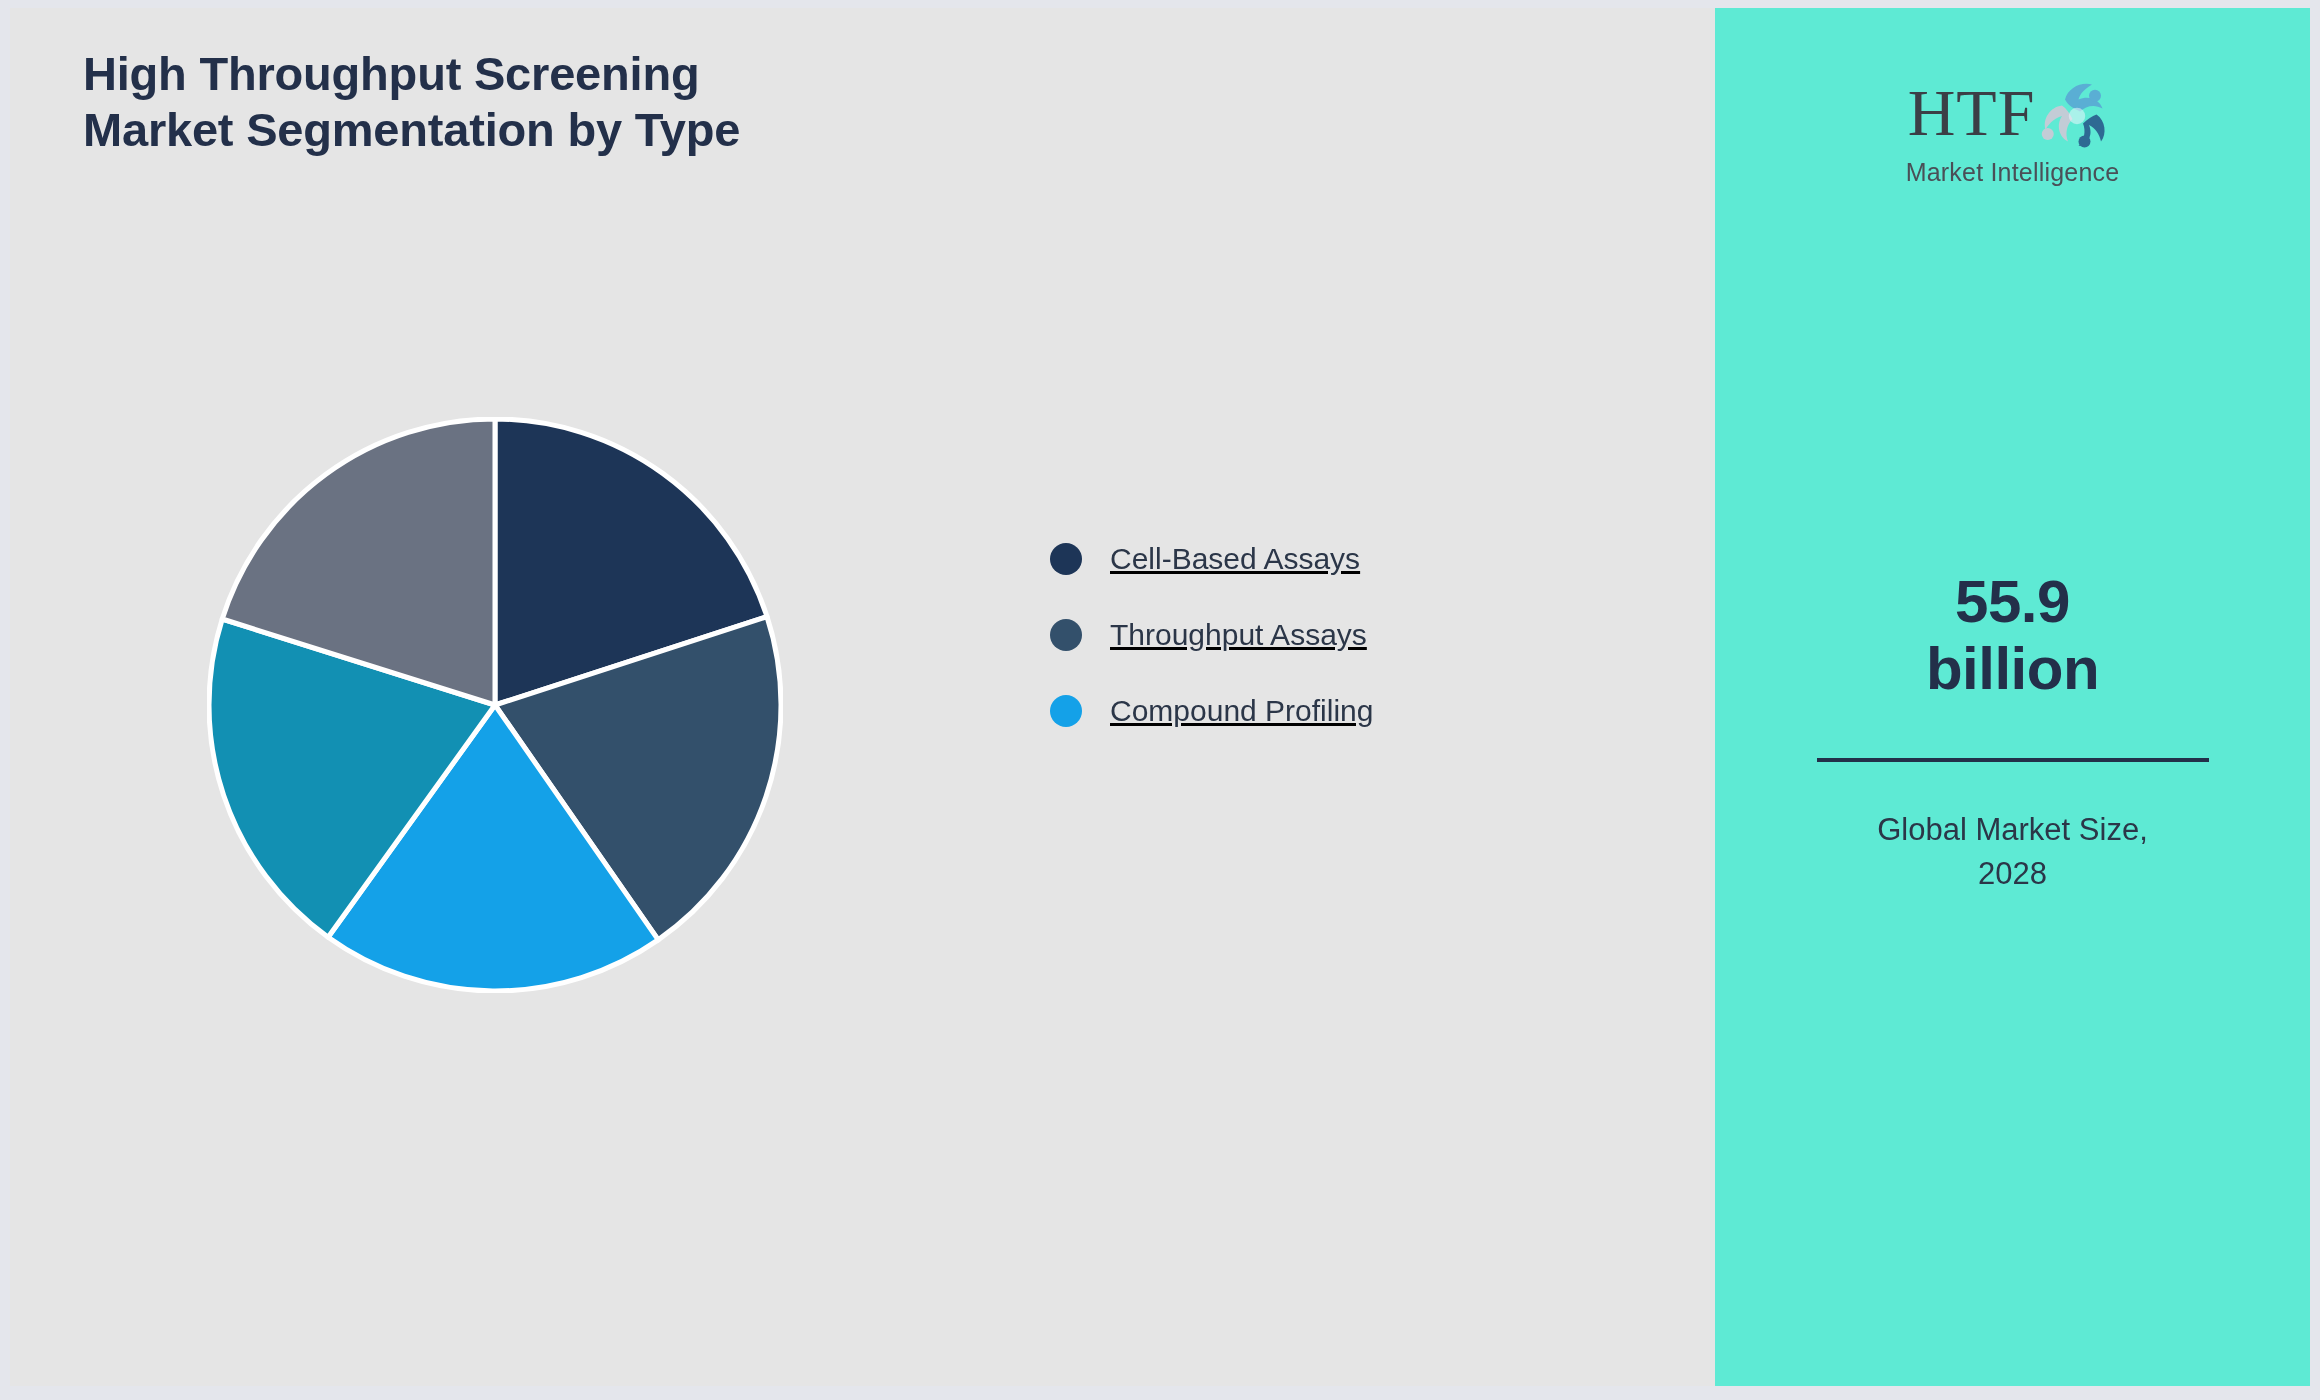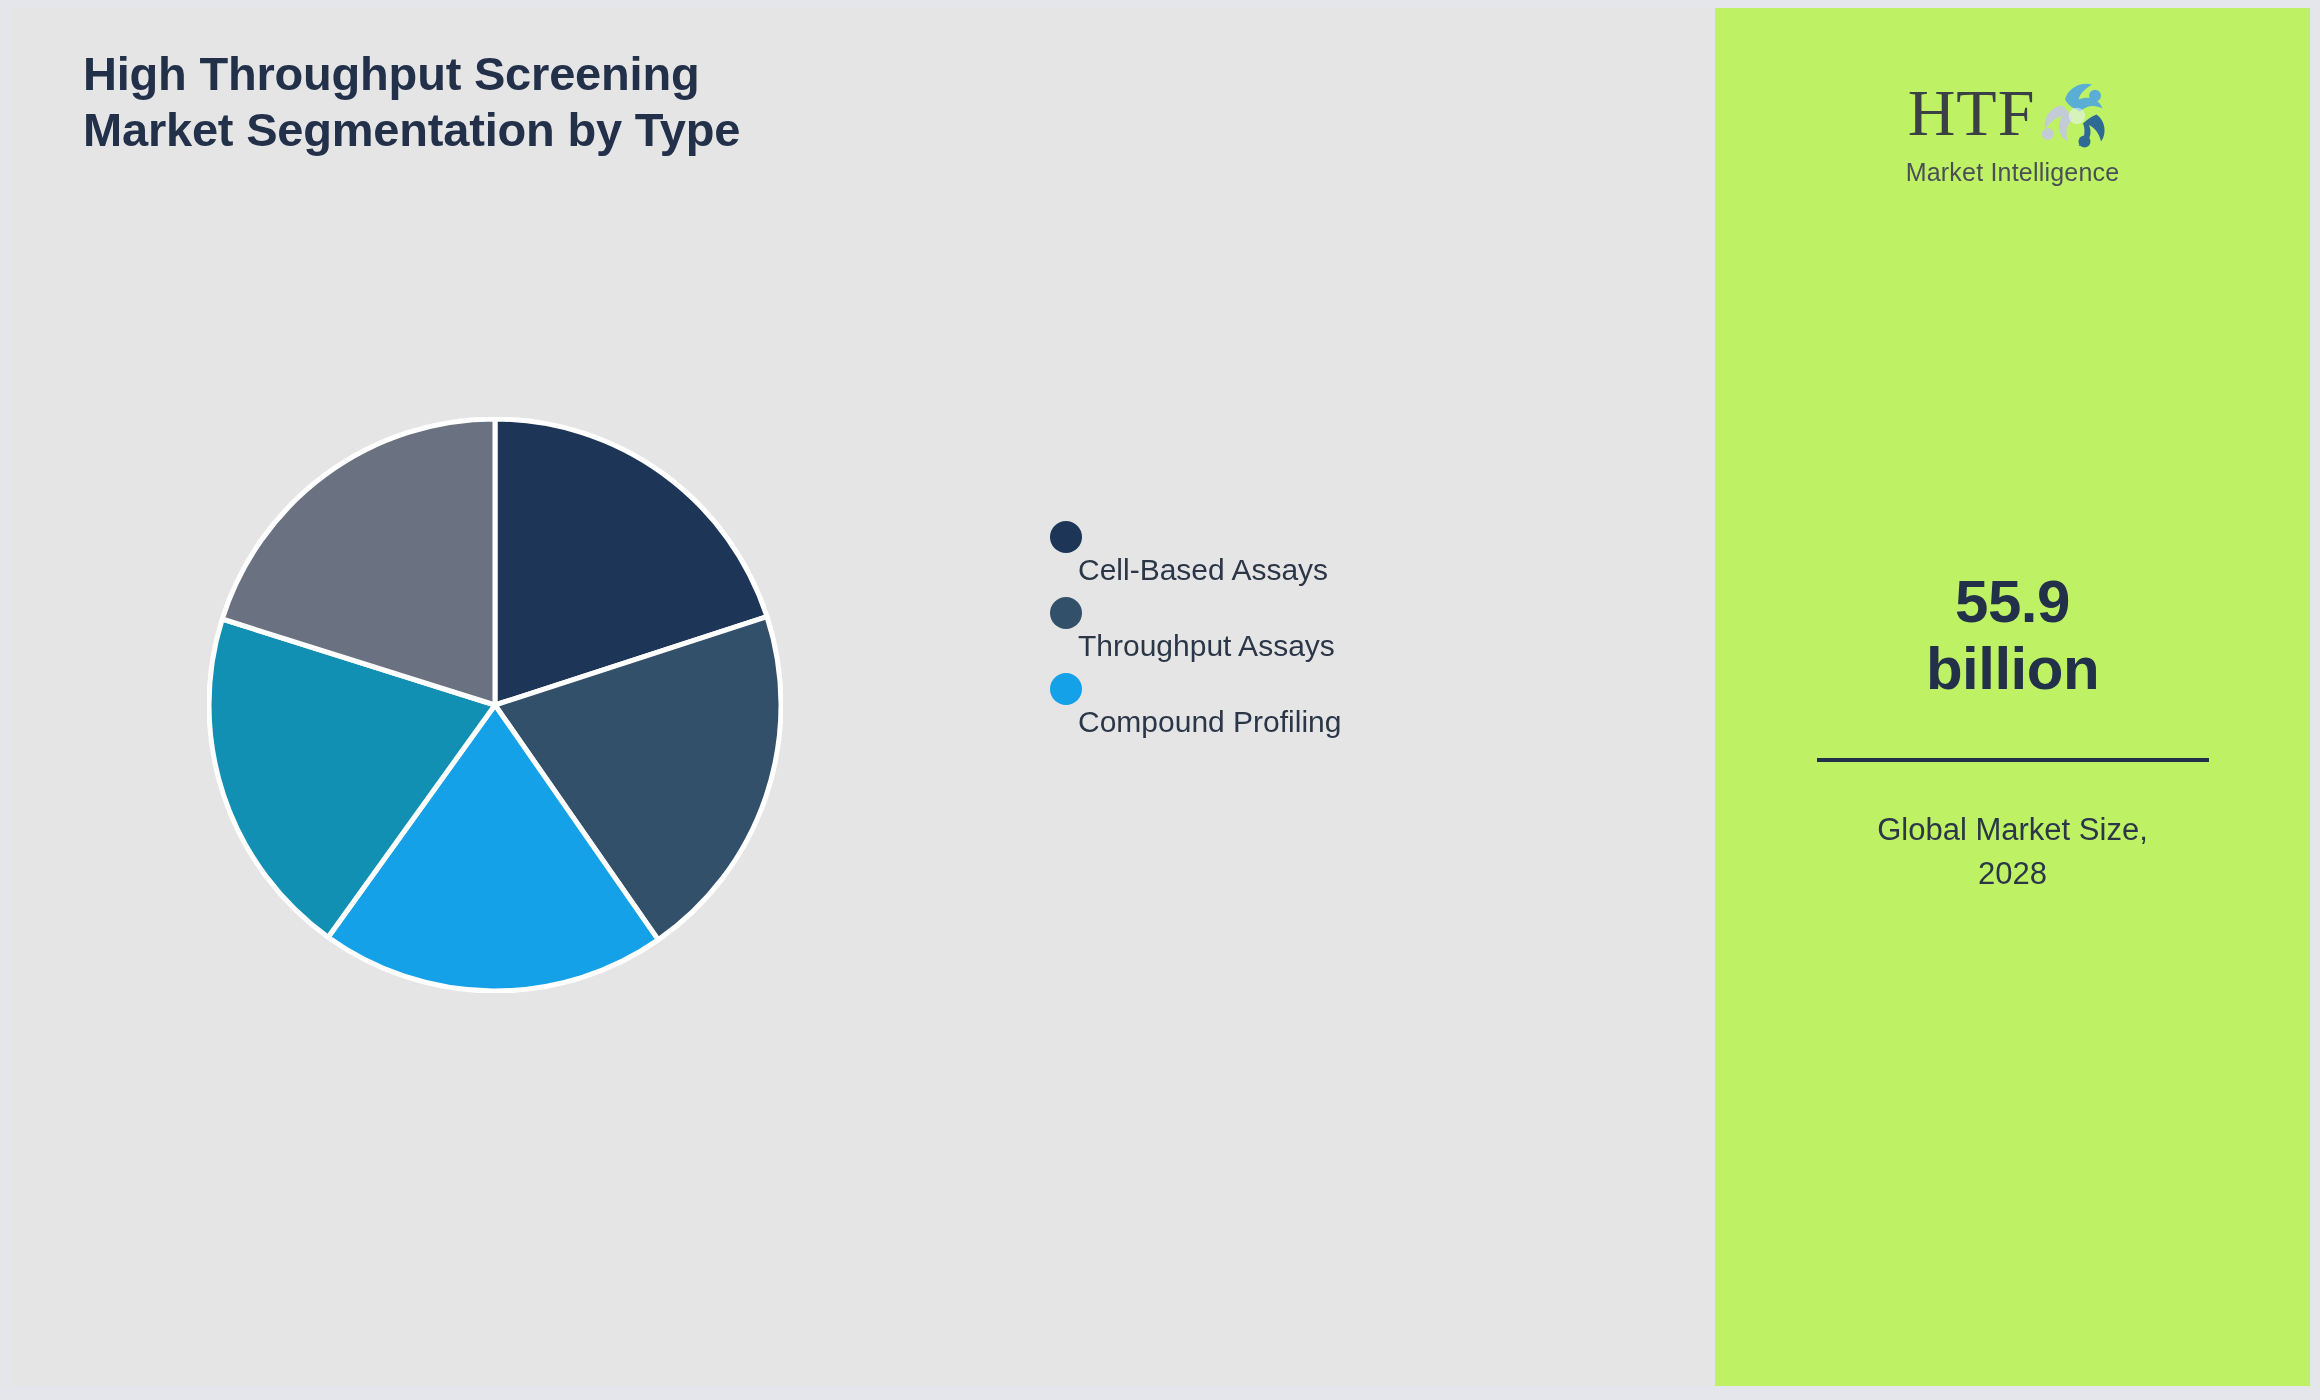--- a/index.html
+++ b/index.html
@@ -74,43 +74,44 @@
   
   .legend {
     position: absolute;
     left: 1040px;
     top: 513px;
     display: flex;
     flex-direction: column;
   }
   .legend-item {
     display: flex;
-    flex-direction: column;
-    align-items: flex-start;
+    flex-direction: row;
+    align-items: center;
     height: 76px;
+    text-decoration: underline;
   }
   .legend-swatch {
     width: 32px;
     height: 32px;
     border-radius: 50%;
     flex: 0 0 auto;
   }
   .legend-label {
     margin-left: 28px;
     font-size: 30px;
     color: #2b3648;
     white-space: nowrap;
   }
 
   
   .right-panel {
     position: relative;
     flex: 1 1 auto;
     height: 100%;
-    background: #bef264;
+    background: #5eead4;
   }
 
   .logo {
     position: absolute;
     top: 72px;
     left: 0;
     right: 0;
     display: flex;
     flex-direction: column;
     align-items: center;

